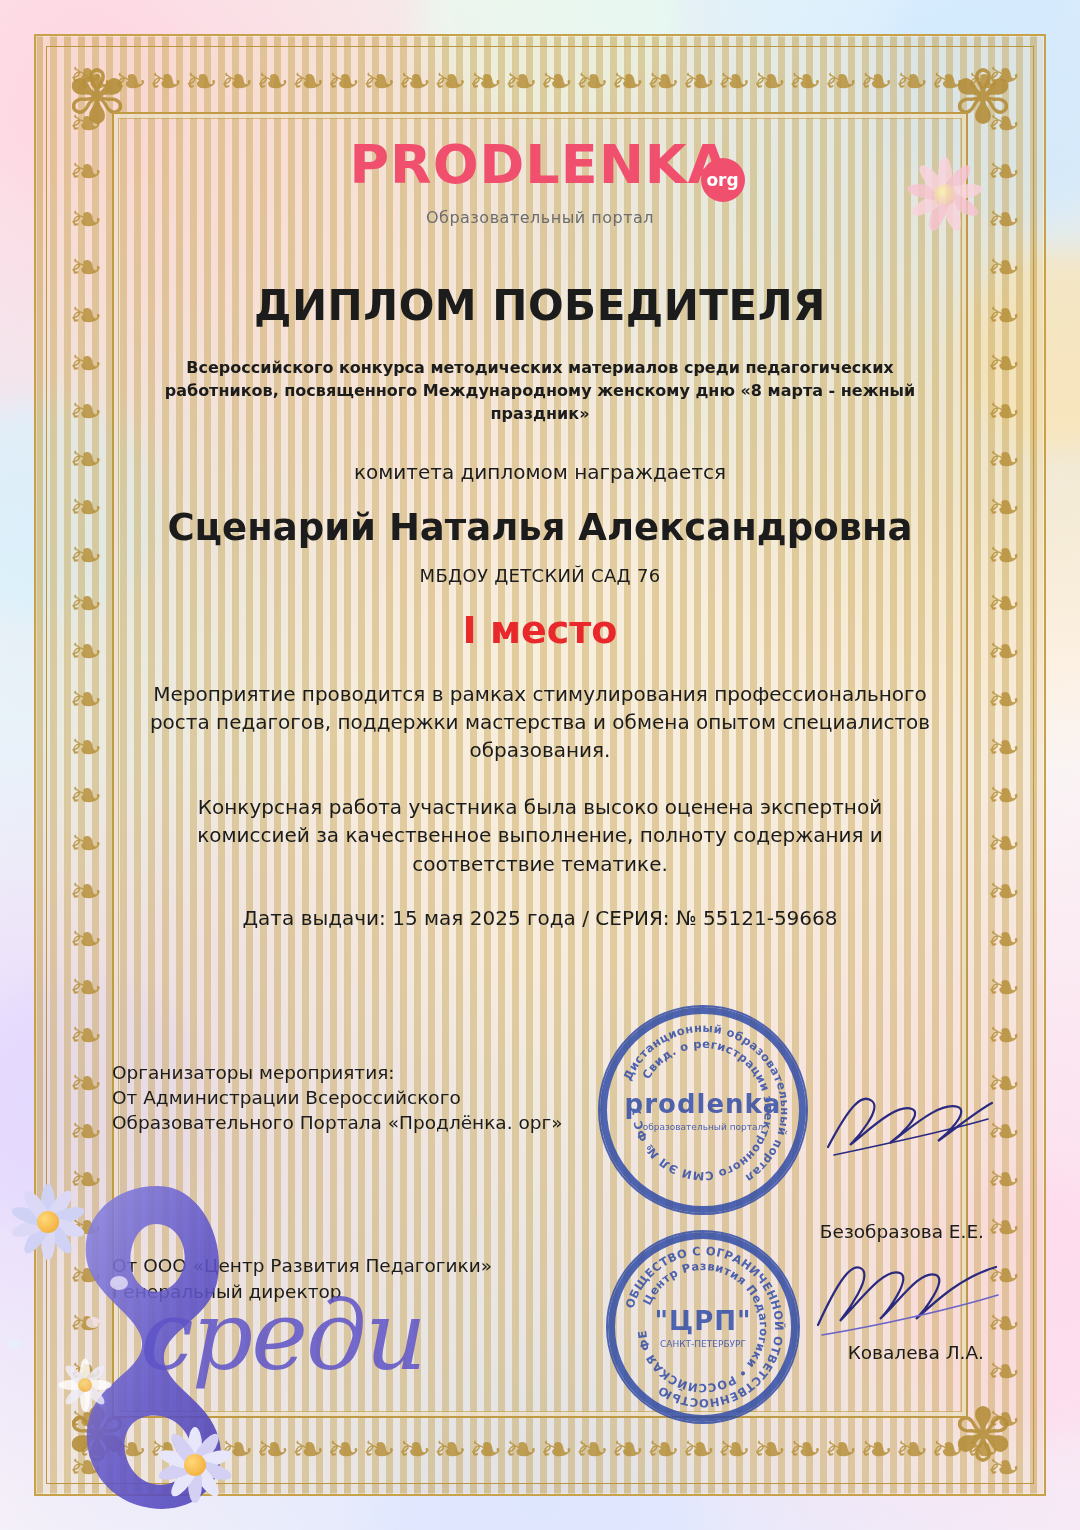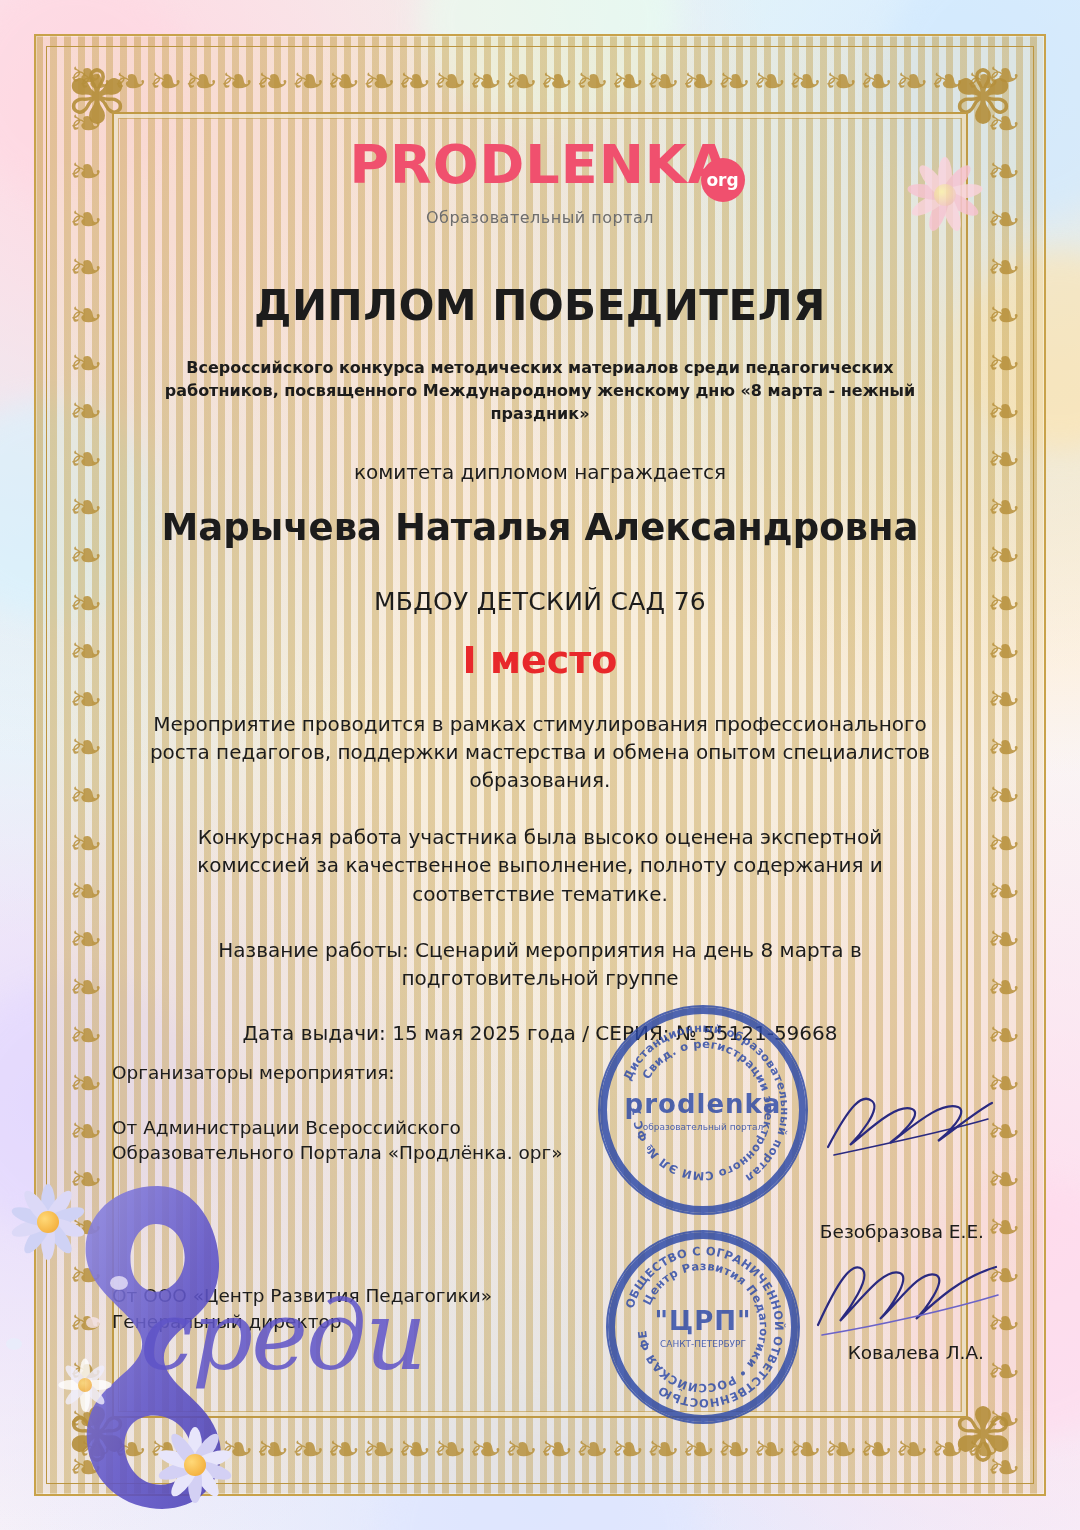--- a/index.html
+++ b/index.html
@@ -181,22 +181,22 @@
     font-size: 20px;
     color: #1c1c1c;
   }
   .recipient {
     margin-top: 22px;
     font-size: 37px;
     font-weight: bold;
     color: #1c1c1c;
   }
   .organization {
-    margin-top: 38px;
-    font-size: 25px;
+    margin-top: 16px;
+    font-size: 18px;
     color: #1c1c1c;
     letter-spacing: 0.3px;
   }
   .place {
     margin-top: 22px;
     font-size: 38px;
     font-weight: bold;
     color: #e8282b;
   }
   .para {
@@ -224,21 +224,21 @@
     position: absolute;
     left: 112px;
     top: 1060px;
     width: 872px;
     text-align: left;
     font-size: 18.5px;
     color: #1c1c1c;
     line-height: 1.36;
   }
   .sign-row { position: relative; }
-  .org-label { margin-bottom: 30px; }
+  .org-label { }
   .sign-name {
     position: absolute;
     right: 0;
     font-size: 18.5px;
     color: #1c1c1c;
     white-space: nowrap;
   }
   .sign-1 { top: 128px; margin-top: 31px; }
   .sign-2 { top: 280px; }
 
@@ -371,26 +371,25 @@
 
     <div class="logo-wrap">
       <div class="logo-text">PRODLENKA</div>
       <div class="logo-org">org</div>
     </div>
     <div class="logo-sub">Образовательный портал</div>
 
     <div class="title">ДИПЛОМ ПОБЕДИТЕЛЯ</div>
     <div class="subtitle">Всероссийского конкурса методических материалов среди педагогических работников, посвященного Международному женскому дню «8 марта - нежный праздник»</div>
     <div class="awarded-line">комитета дипломом награждается</div>
-    <div class="recipient">Марычева Наталья Александровна</div>
+    <div class="recipient">Сценарий Наталья Александровна</div>
     <div class="organization">МБДОУ ДЕТСКИЙ САД 76</div>
     <div class="place">I место</div>
     <div class="para">Мероприятие проводится в рамках стимулирования профессионального роста педагогов, поддержки мастерства и обмена опытом специалистов образования.</div>
     <div class="para">Конкурсная работа участника была высоко оценена экспертной комиссией за качественное выполнение, полноту содержания и соответствие тематике.</div>
-    <div class="work-title">Название работы: Сценарий мероприятия на день 8 марта в подготовительной группе</div>
     <div class="issue">Дата выдачи: 15 мая 2025 года / СЕРИЯ: № 55121-59668</div>
   </div>
 
   <div class="sign-block">
     <div class="org-label">Организаторы мероприятия:</div>
 
     <div class="sign-row">
       <div>От Администрации Всероссийского</div>
       <div>Образовательного Портала «Продлёнка. орг»</div>
     </div>

